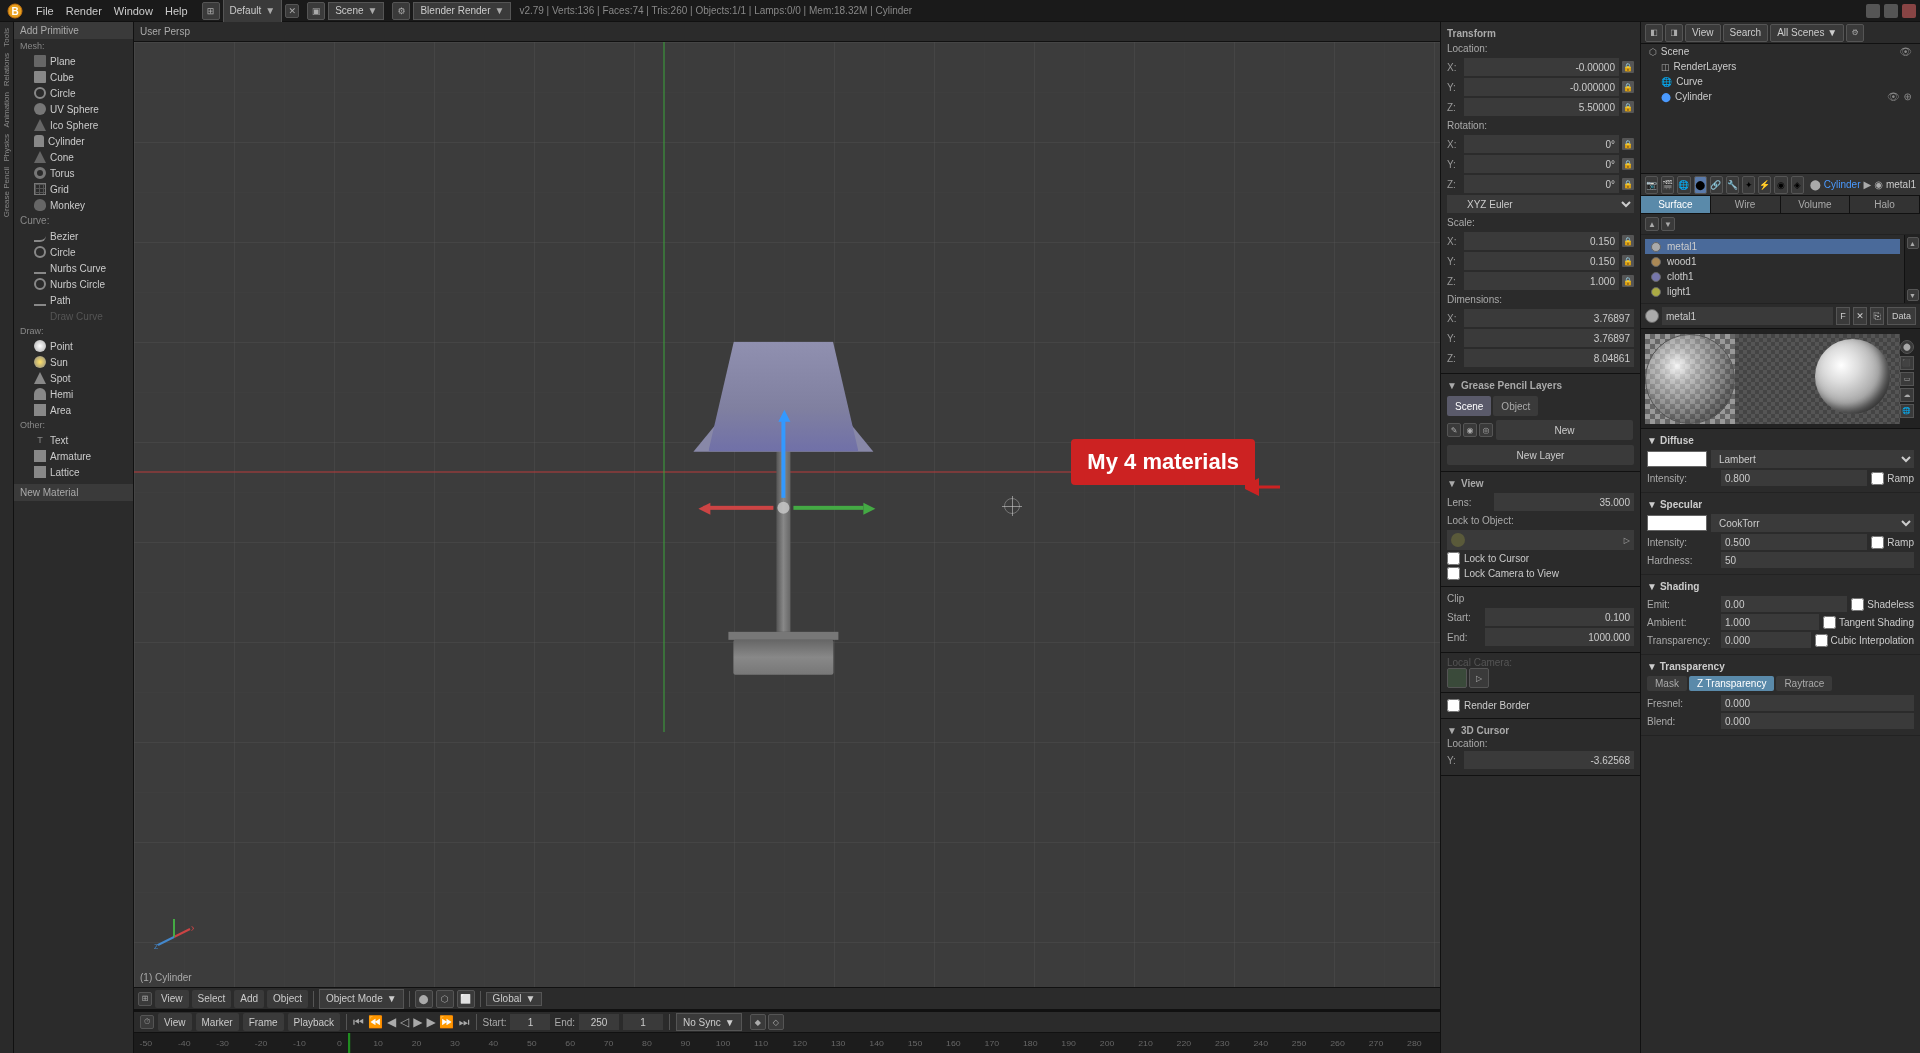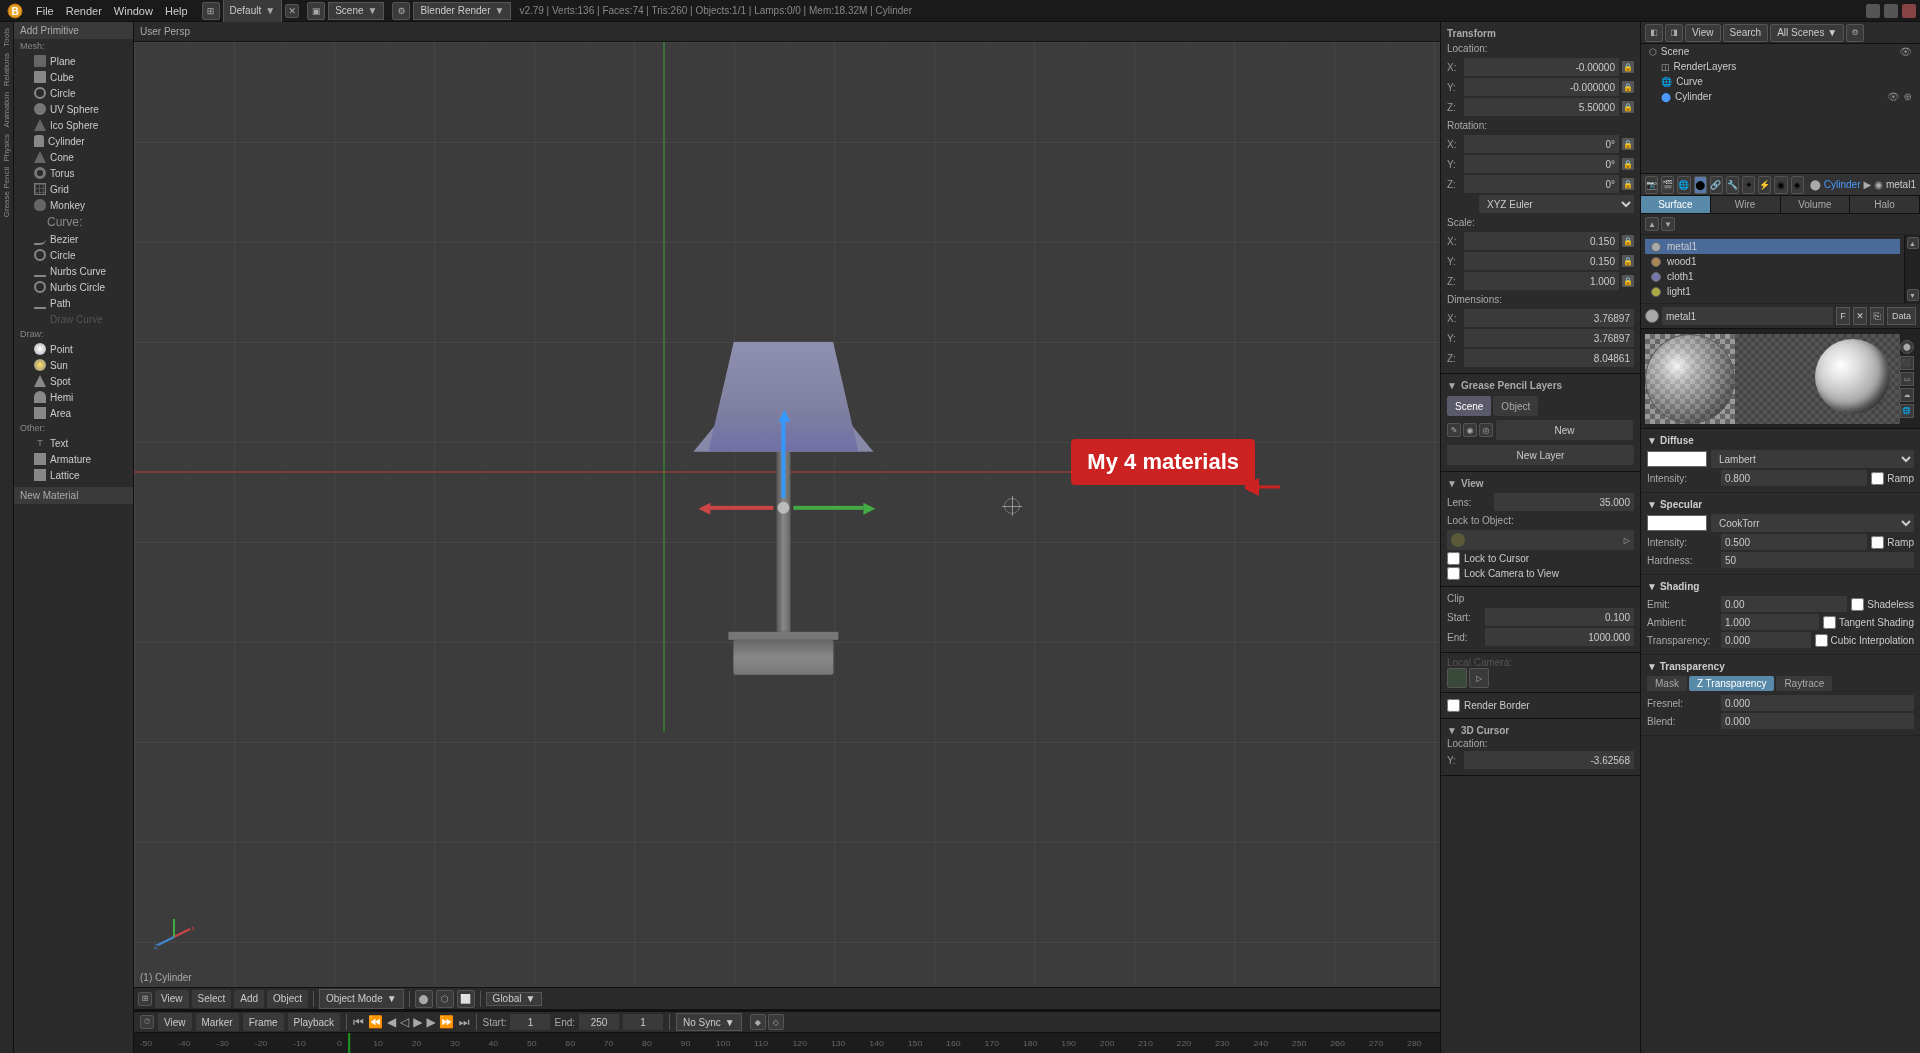--- a/index.html
+++ b/index.html
@@ -124,22 +124,21 @@
       align-items: center;
       margin: 2px 0;
     }
     .field-select {
       flex: 1;
       height: 18px;
       background: #3a3a3a;
       border: none;
       color: #ccc;
       font-size: 10px;
-      padding: 0 4px;
-      margin-left: 32px;
+      padding: 0 16px;
     }
     .checkbox-row {
       display: flex;
       align-items: center;
       gap: 4px;
       margin: 2px 0;
       font-size: 10px;
     }
 
     
@@ -549,21 +548,21 @@
       </div>
       <div class="sidebar-item">
         <span style="width:12px; height:12px; border:1px solid #777; background:linear-gradient(90deg, #555 1px, transparent 1px) 0 0/4px 4px, linear-gradient(#555 1px, transparent 1px) 0 0/4px 4px; display:inline-block;"></span>
         <span>Grid</span>
       </div>
       <div class="sidebar-item">
         <span style="width:12px; height:12px; background:#666; border-radius:50% 50% 40% 40%; display:inline-block;"></span>
         <span>Monkey</span>
       </div>
 
-      <div style="padding:2px 6px; font-size:12px; color:#888;margin-left:27px;">Curve:</div>
+      <div style="padding:2px 6px; font-size:10px; color:#888;">Curve:</div>
       <div class="sidebar-item">
         <span style="width:12px; height:12px; border-bottom:2px solid #888; border-radius:0 0 50% 0; display:inline-block;"></span>
         <span>Bezier</span>
       </div>
       <div class="sidebar-item">
         <span style="width:12px; height:12px; border-radius:50%; border:2px solid #888; display:inline-block;"></span>
         <span>Circle</span>
       </div>
       <div class="sidebar-item">
         <span style="width:12px; height:12px; border-bottom:2px solid #888; display:inline-block;"></span>

